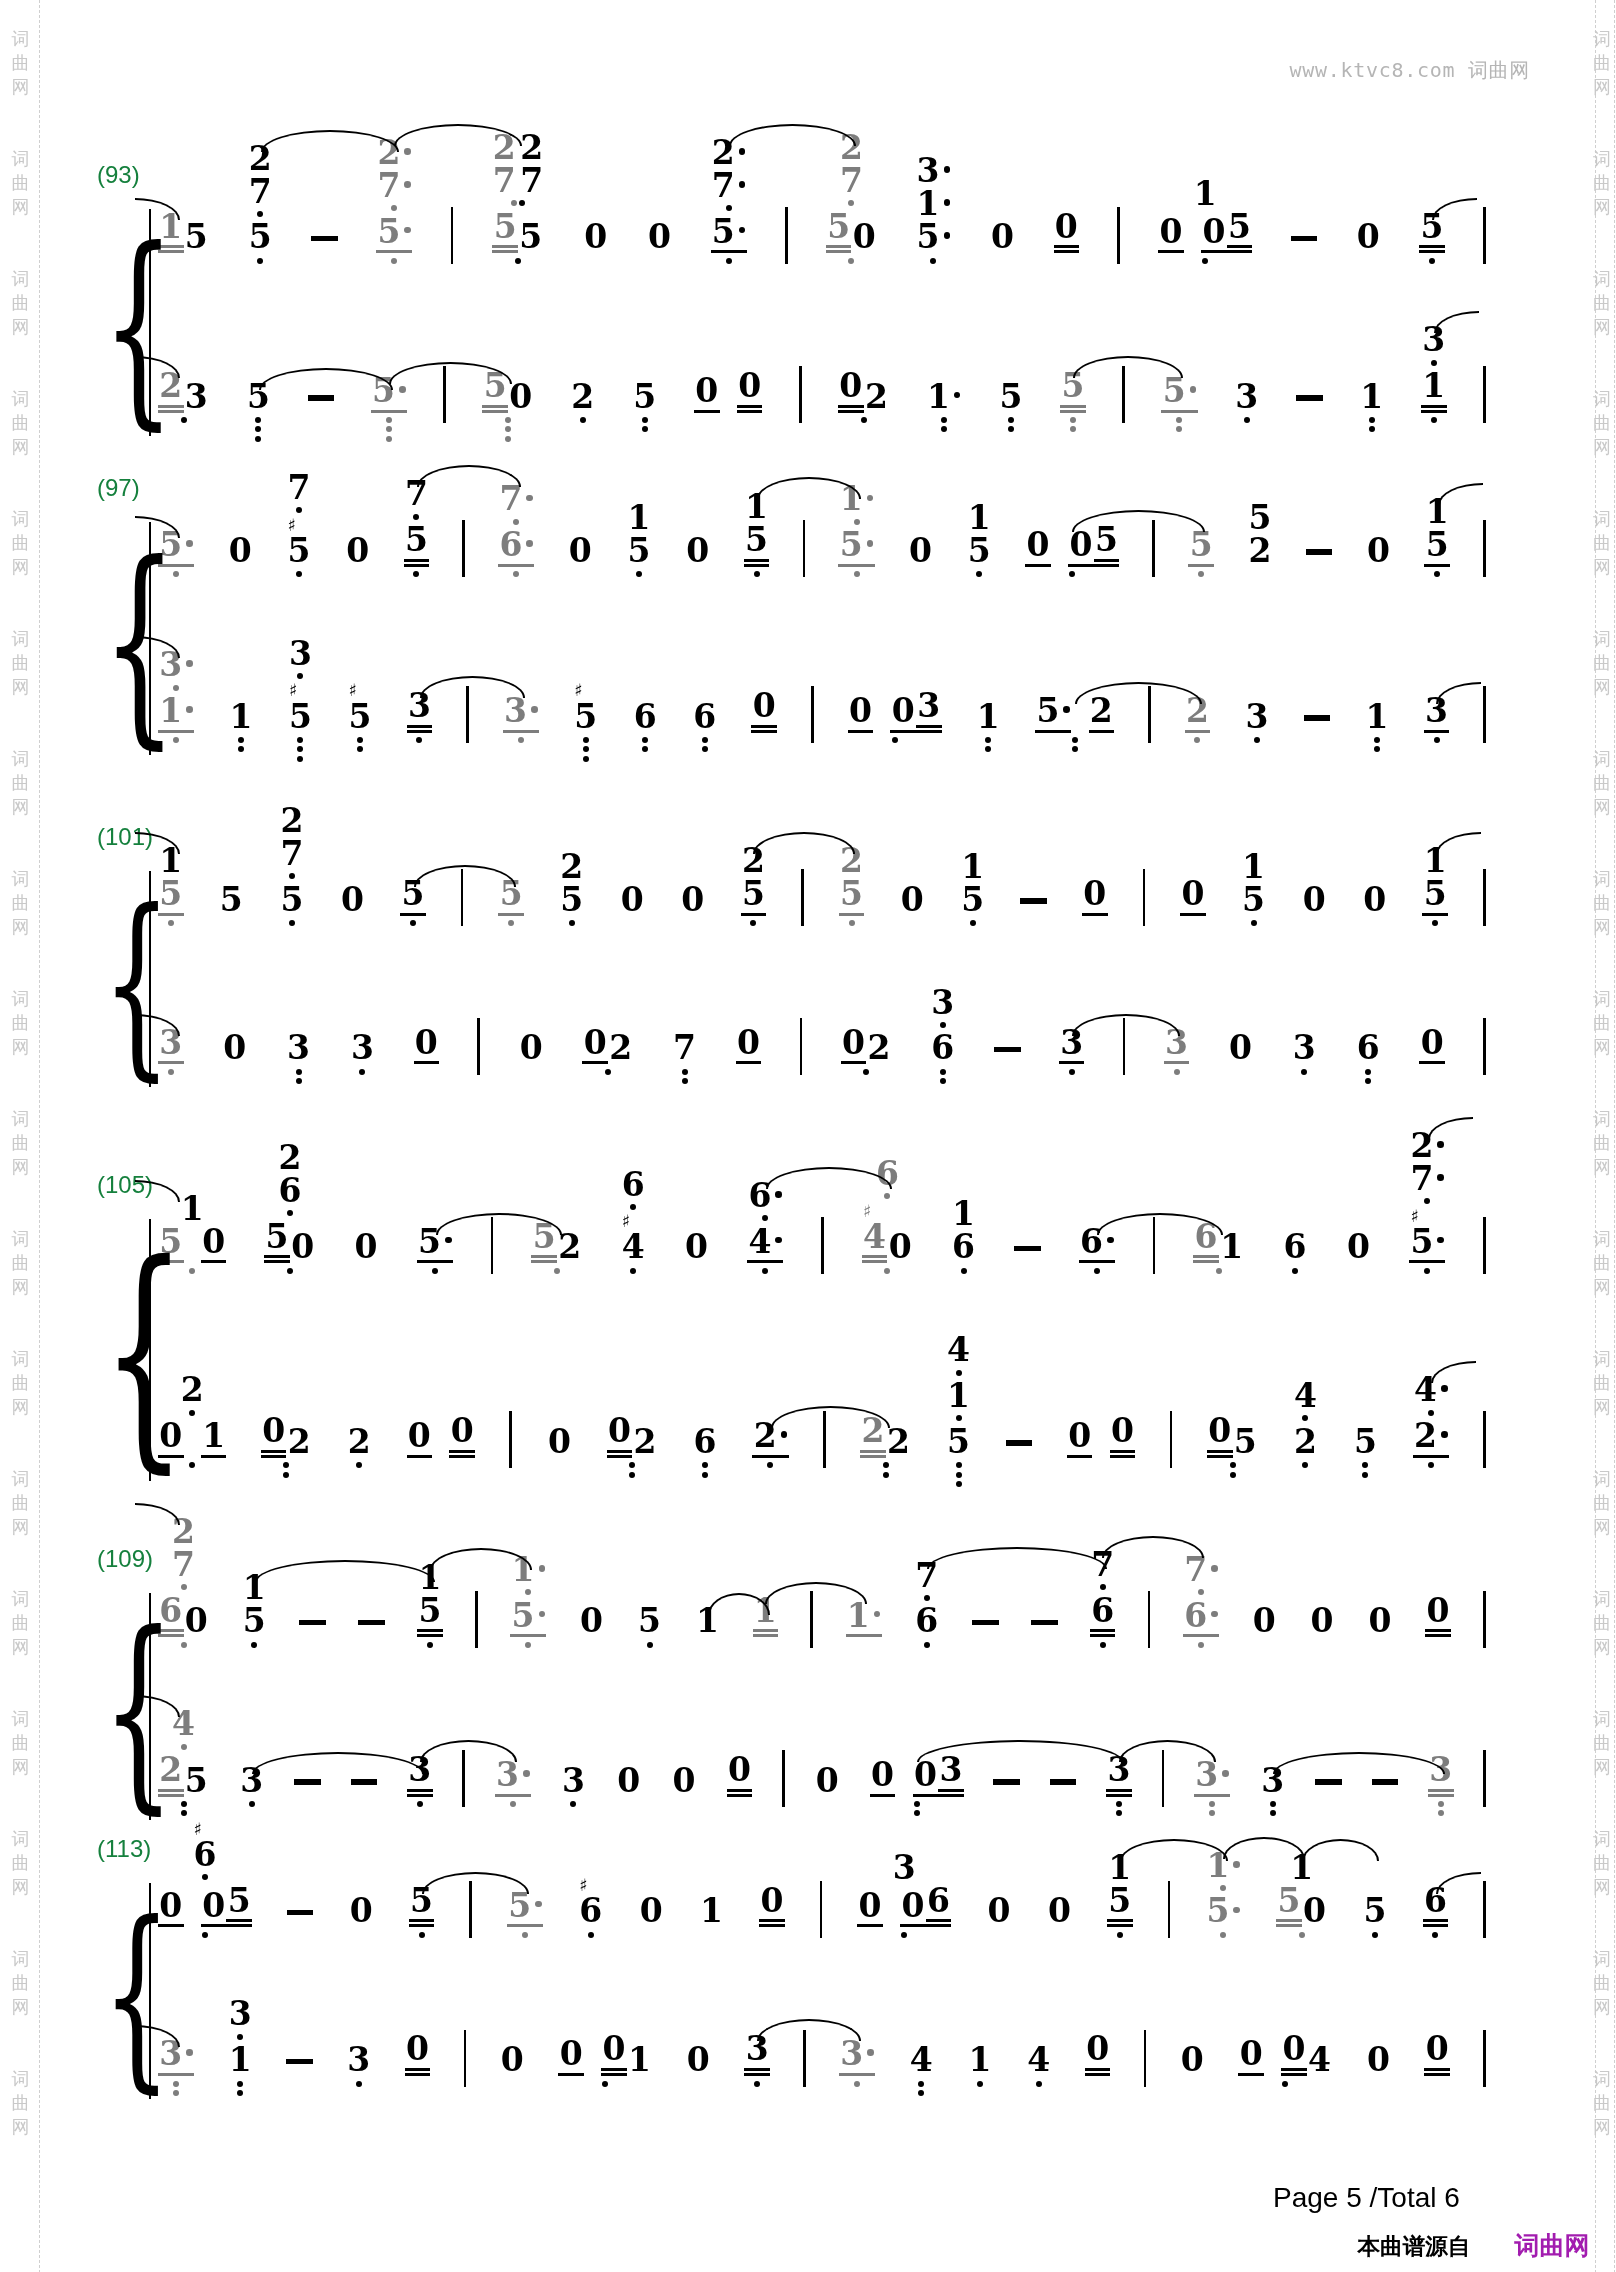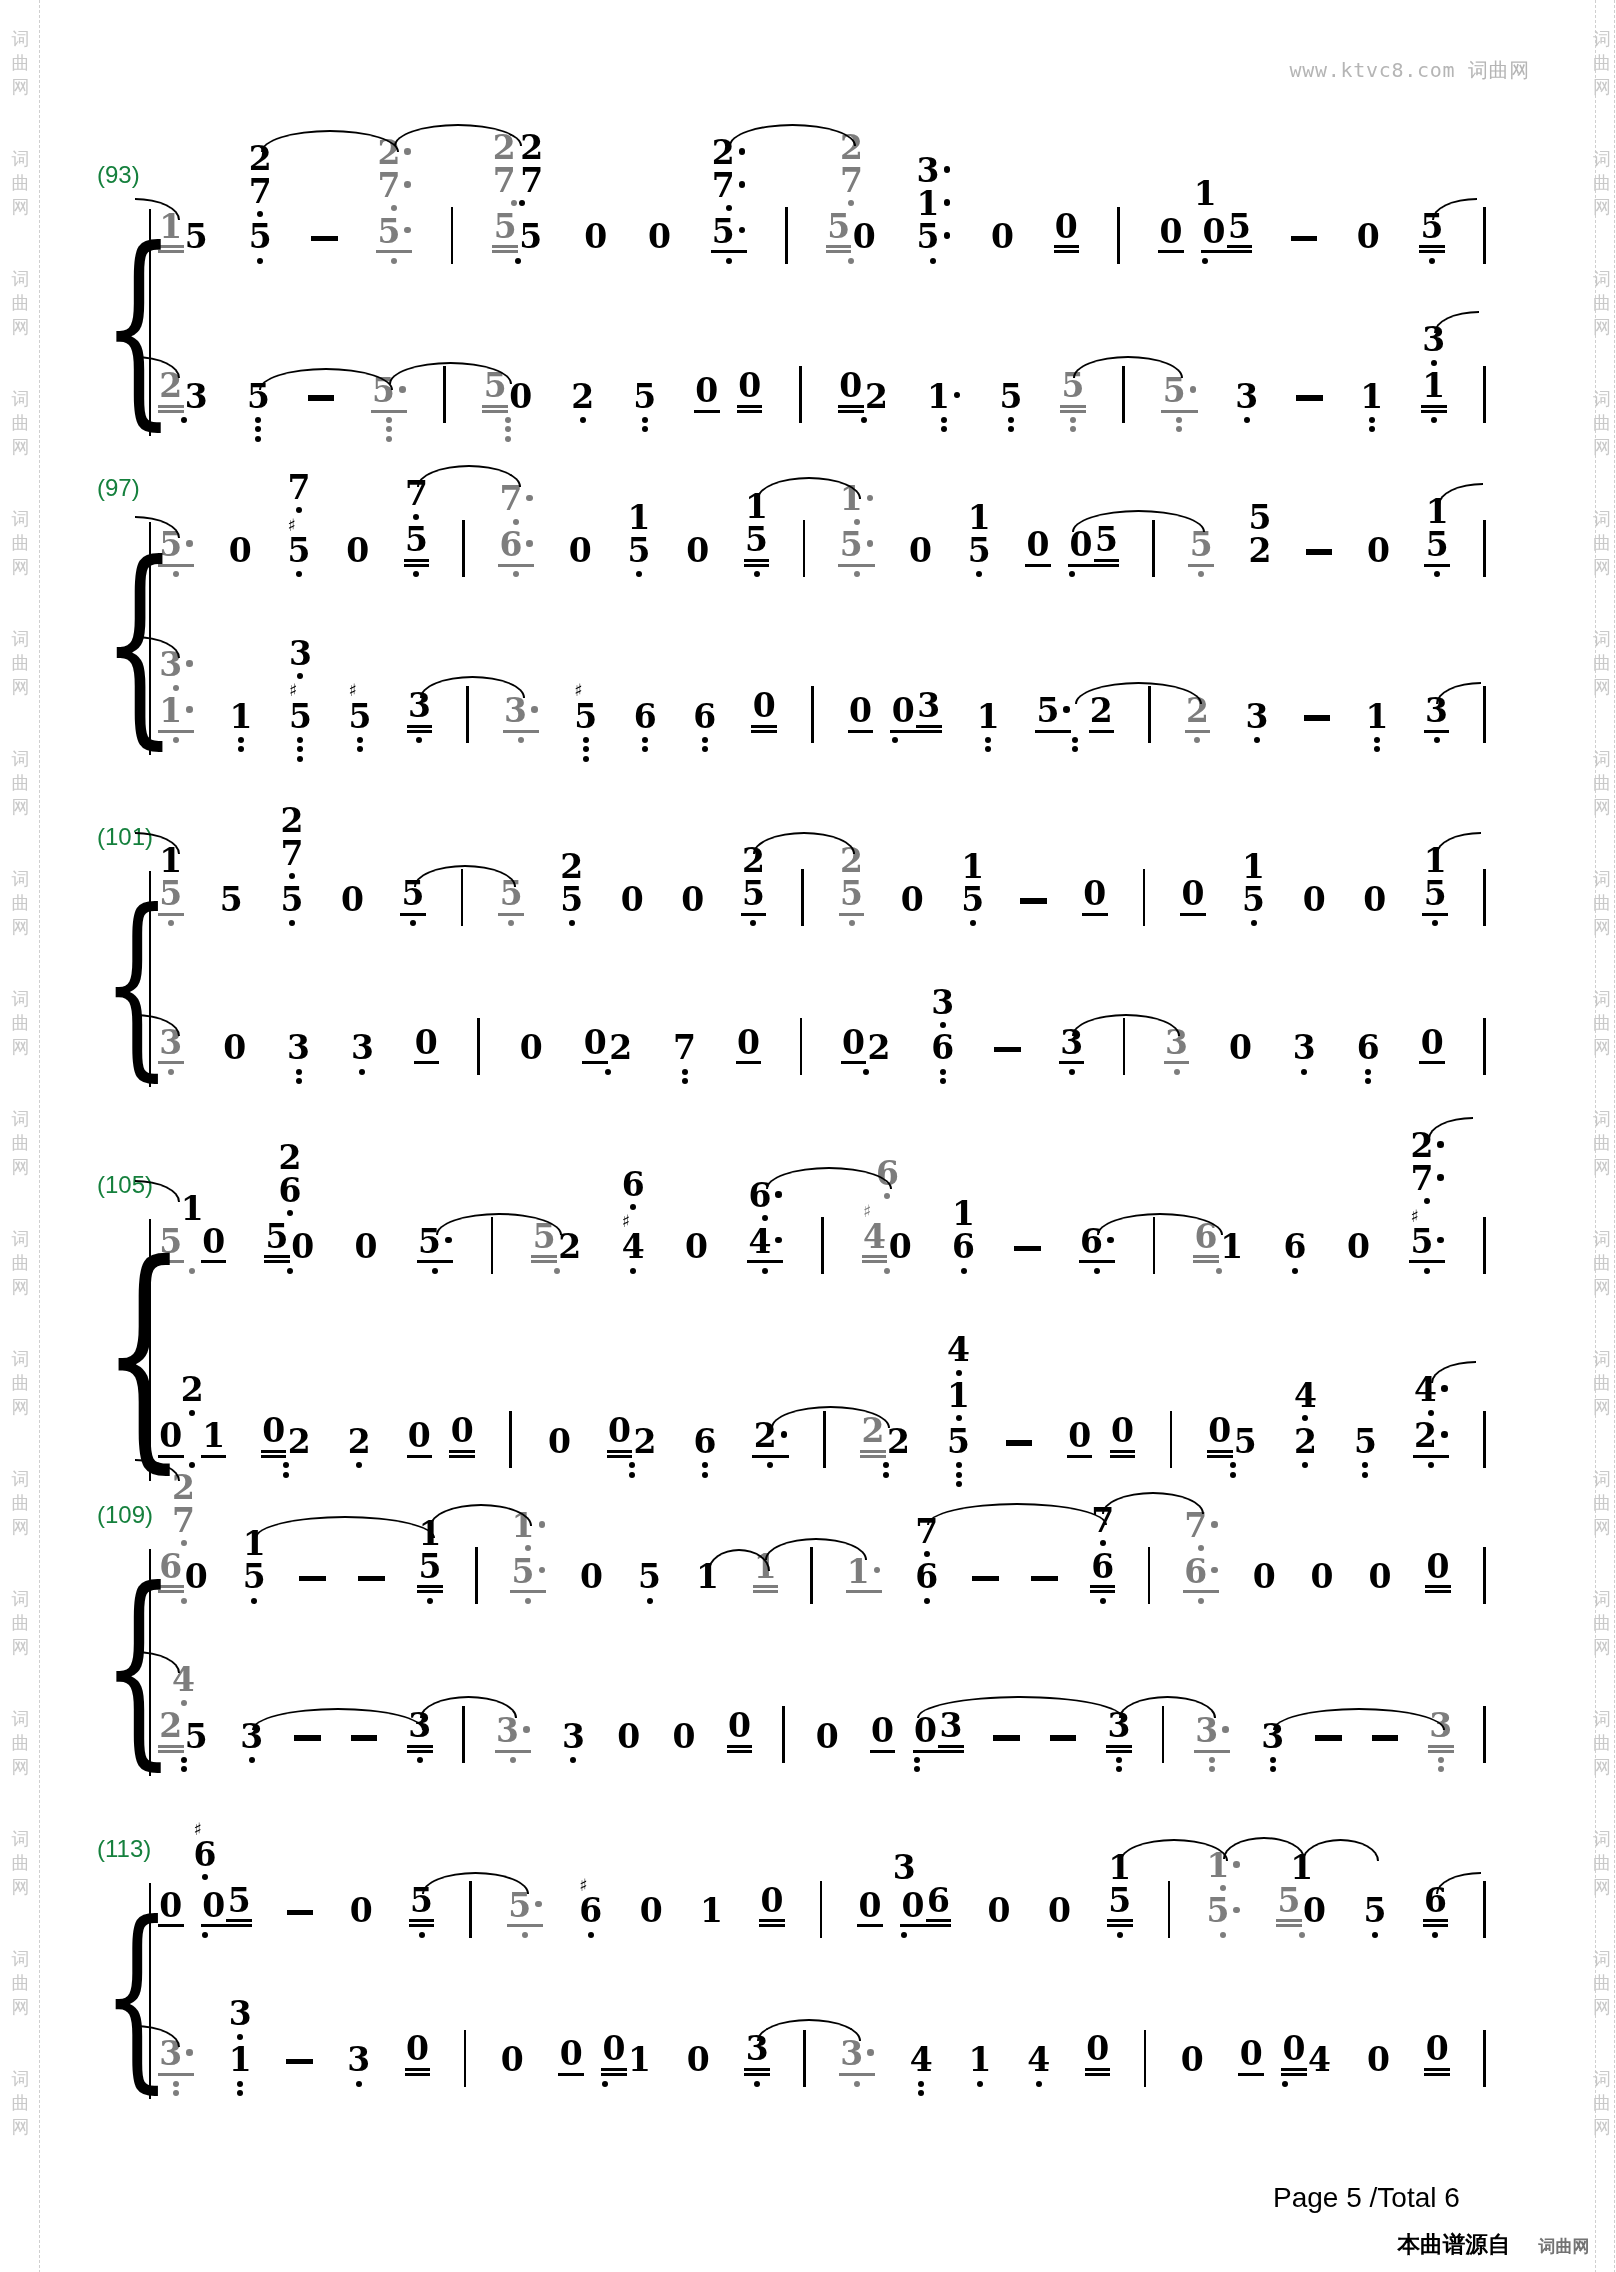--- a/index.html
+++ b/index.html
@@ -49,21 +49,21 @@
        border-radius:50% 50% 0 0 / 100% 100% 0 0;pointer-events:none;}
   .arc.half-l{border-left:2.7px solid #000;border-right:none;
               border-radius:100% 0 0 0 / 100% 0 0 0;}
   .arc.half-r{border-right:2.7px solid #000;border-left:none;
               border-radius:0 100% 0 0 / 0 100% 0 0;}
   
   .footer-page{position:absolute;left:1273px;top:2182px;
                font-family:"Liberation Sans",sans-serif;font-size:28px;color:#000;}
   .source-line{position:absolute;right:26.6px;top:2229px;font-size:22.6px;font-weight:bold;
                font-family:"Liberation Sans",sans-serif;color:#000;}
-  .source-line .brand{color:#737373;margin-left:28px;font-size:17px;}
+  .source-line .brand{color:#a21caf;margin-left:44px;font-size:25px;}
 </style>
 </head>
 <body>
 
 <div class="page">
   <div class="vdash l1"></div>
   <div class="vdash r1"></div>
   <div class="vdash r2"></div>
   <div class="edgecol left">词
 曲
@@ -1567,21 +1567,21 @@
               <div class="sdot"></div>
             </div>
           </div>
           <div class="barcol"></div>
           <div class="arc" style="left: 613px; width: 115px; top: 104px;"></div>
           <div class="arc half-l" style="left: 1273px; width: 43px; top: 59px;"></div>
         </div>
         <div class="startline" style="top: 121px; height: 262px;"></div>
         <div class="brace" style="top: 125px; height: 262px; font-size: 241px; line-height: 262px; transform: scaleX(0.55); transform-origin: left top;">{</div>
       </div>
-      <div class="system" style="top: 1440px;">
+      <div class="system" style="top: 1484px;">
         <div class="syslabel" style="top: 61px;">(109)</div>
         <div class="staffrow">
           <div class="col">
             <div class="tline">
               <div class="seg gray">2</div>
             </div>
             <div class="tline">
               <div class="seg gray">7</div>
             </div>
             <div class="sdot gray"></div>

